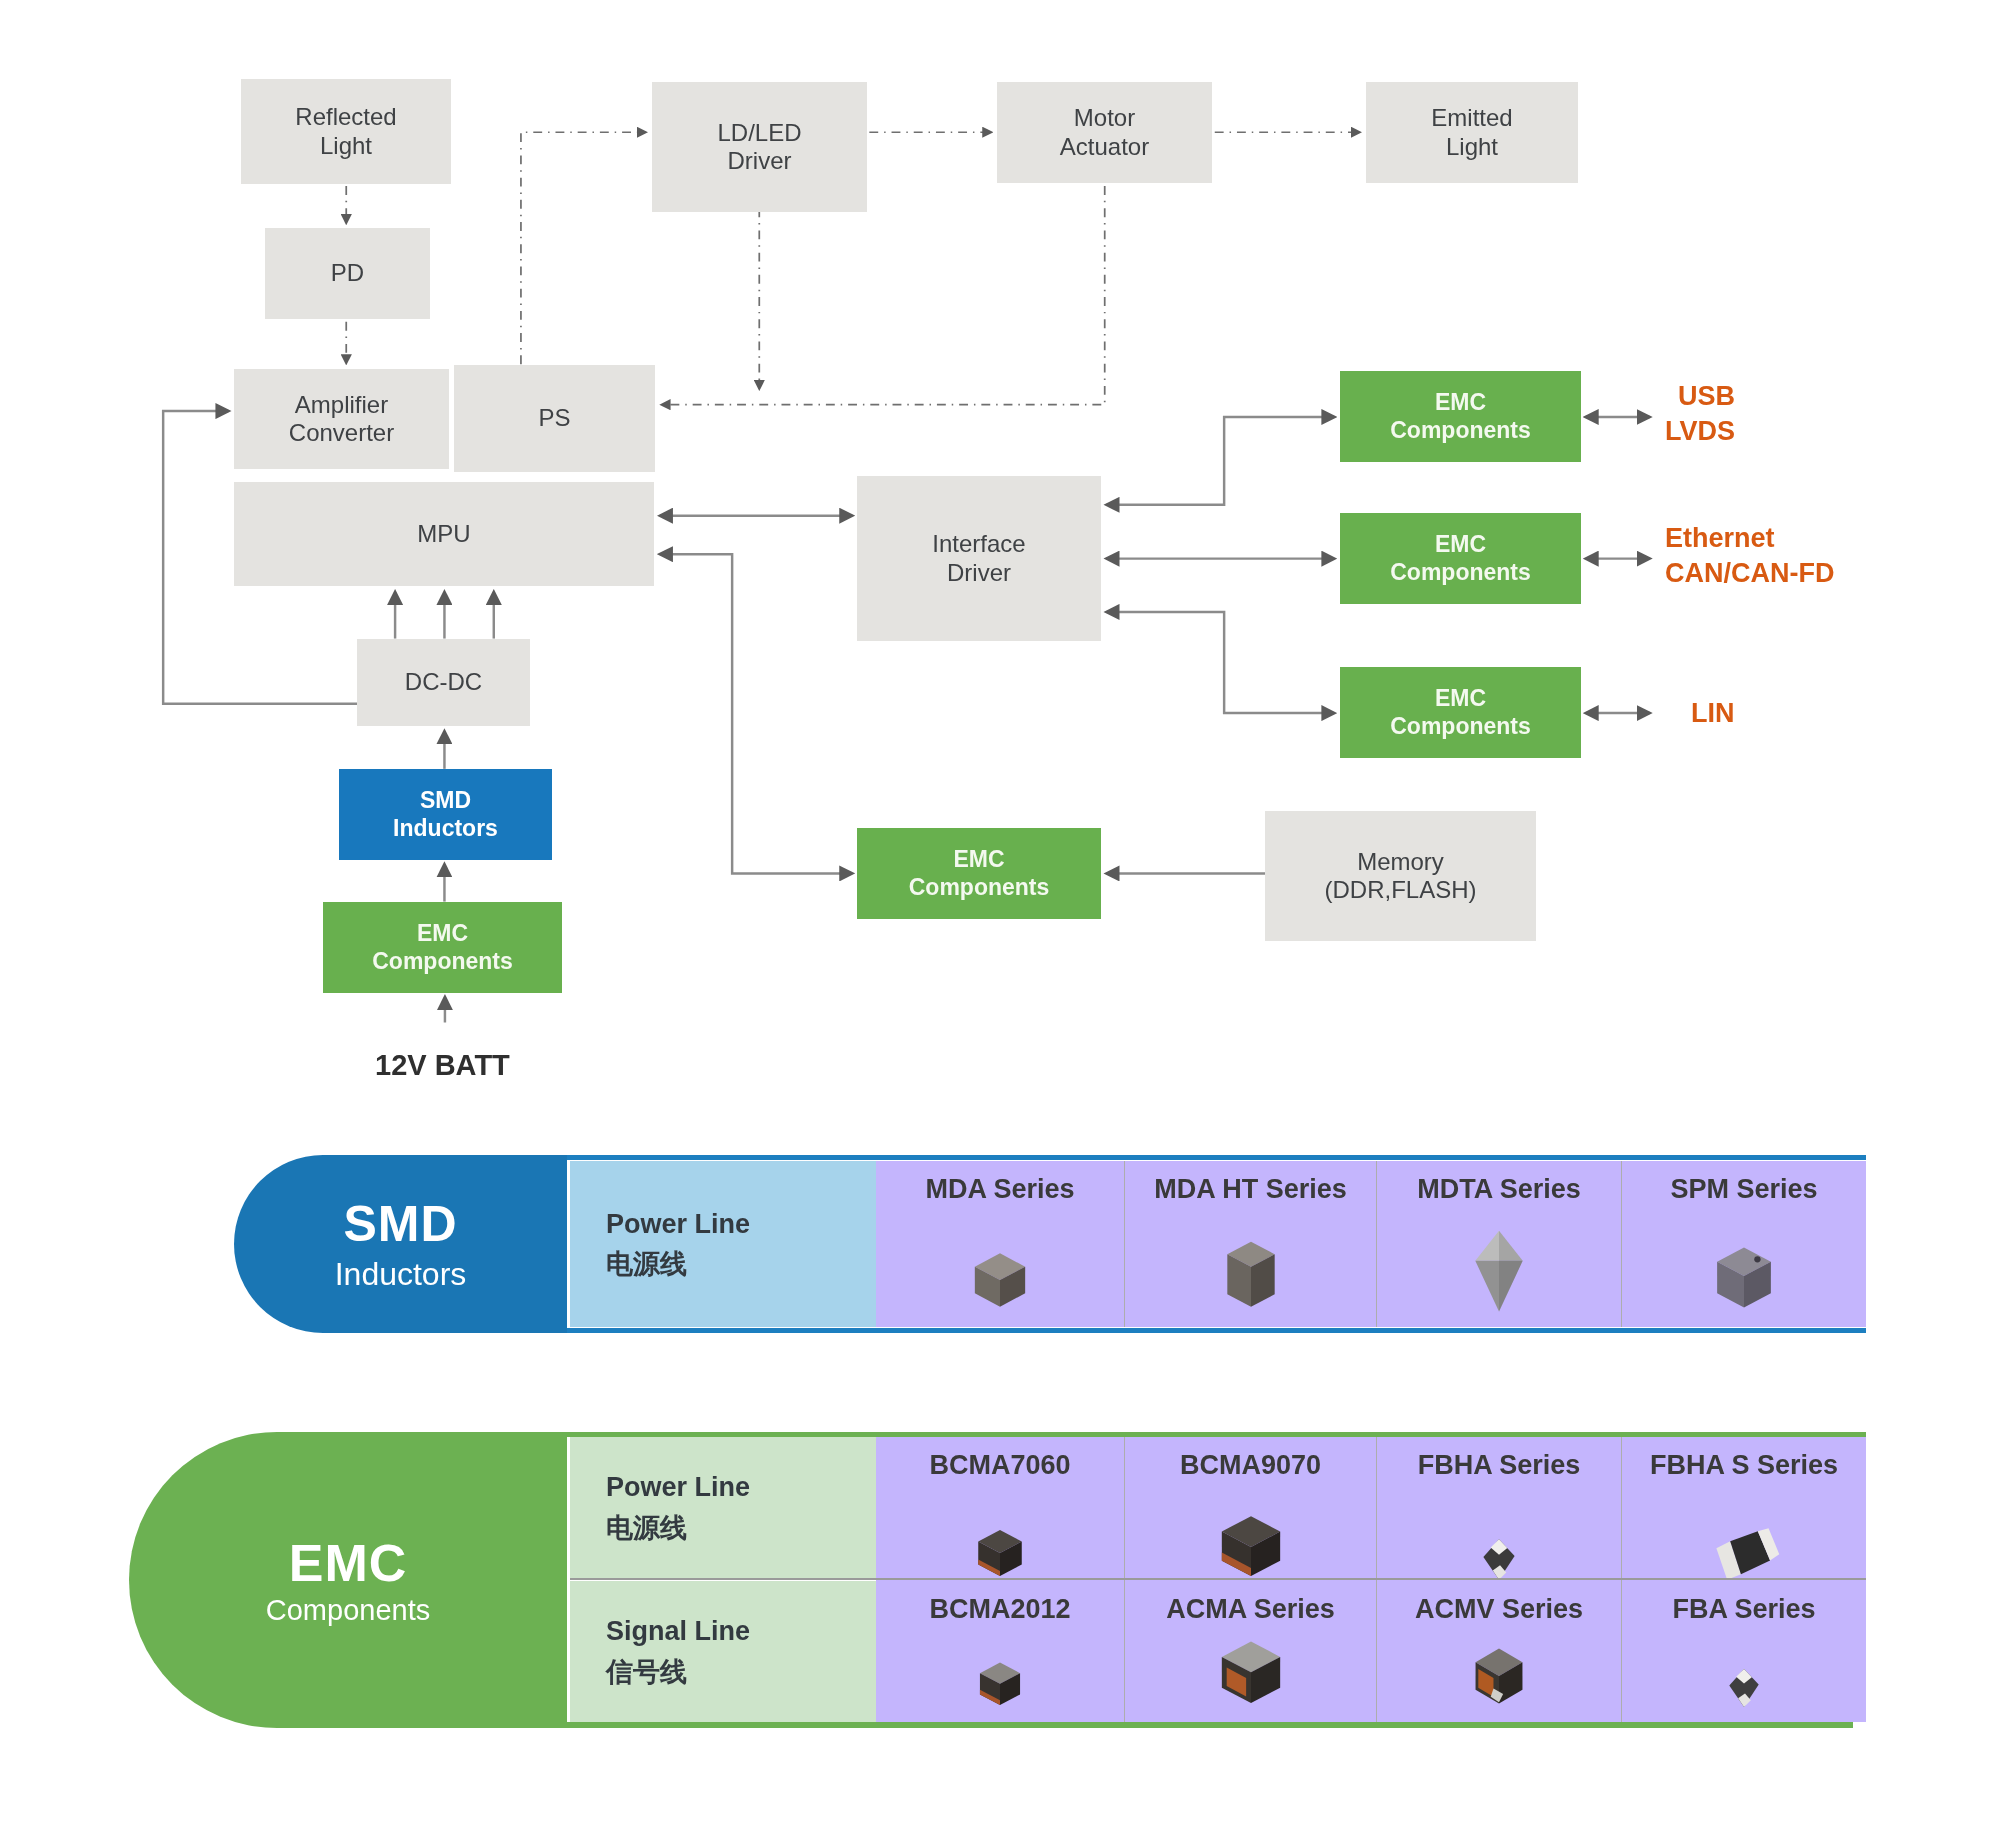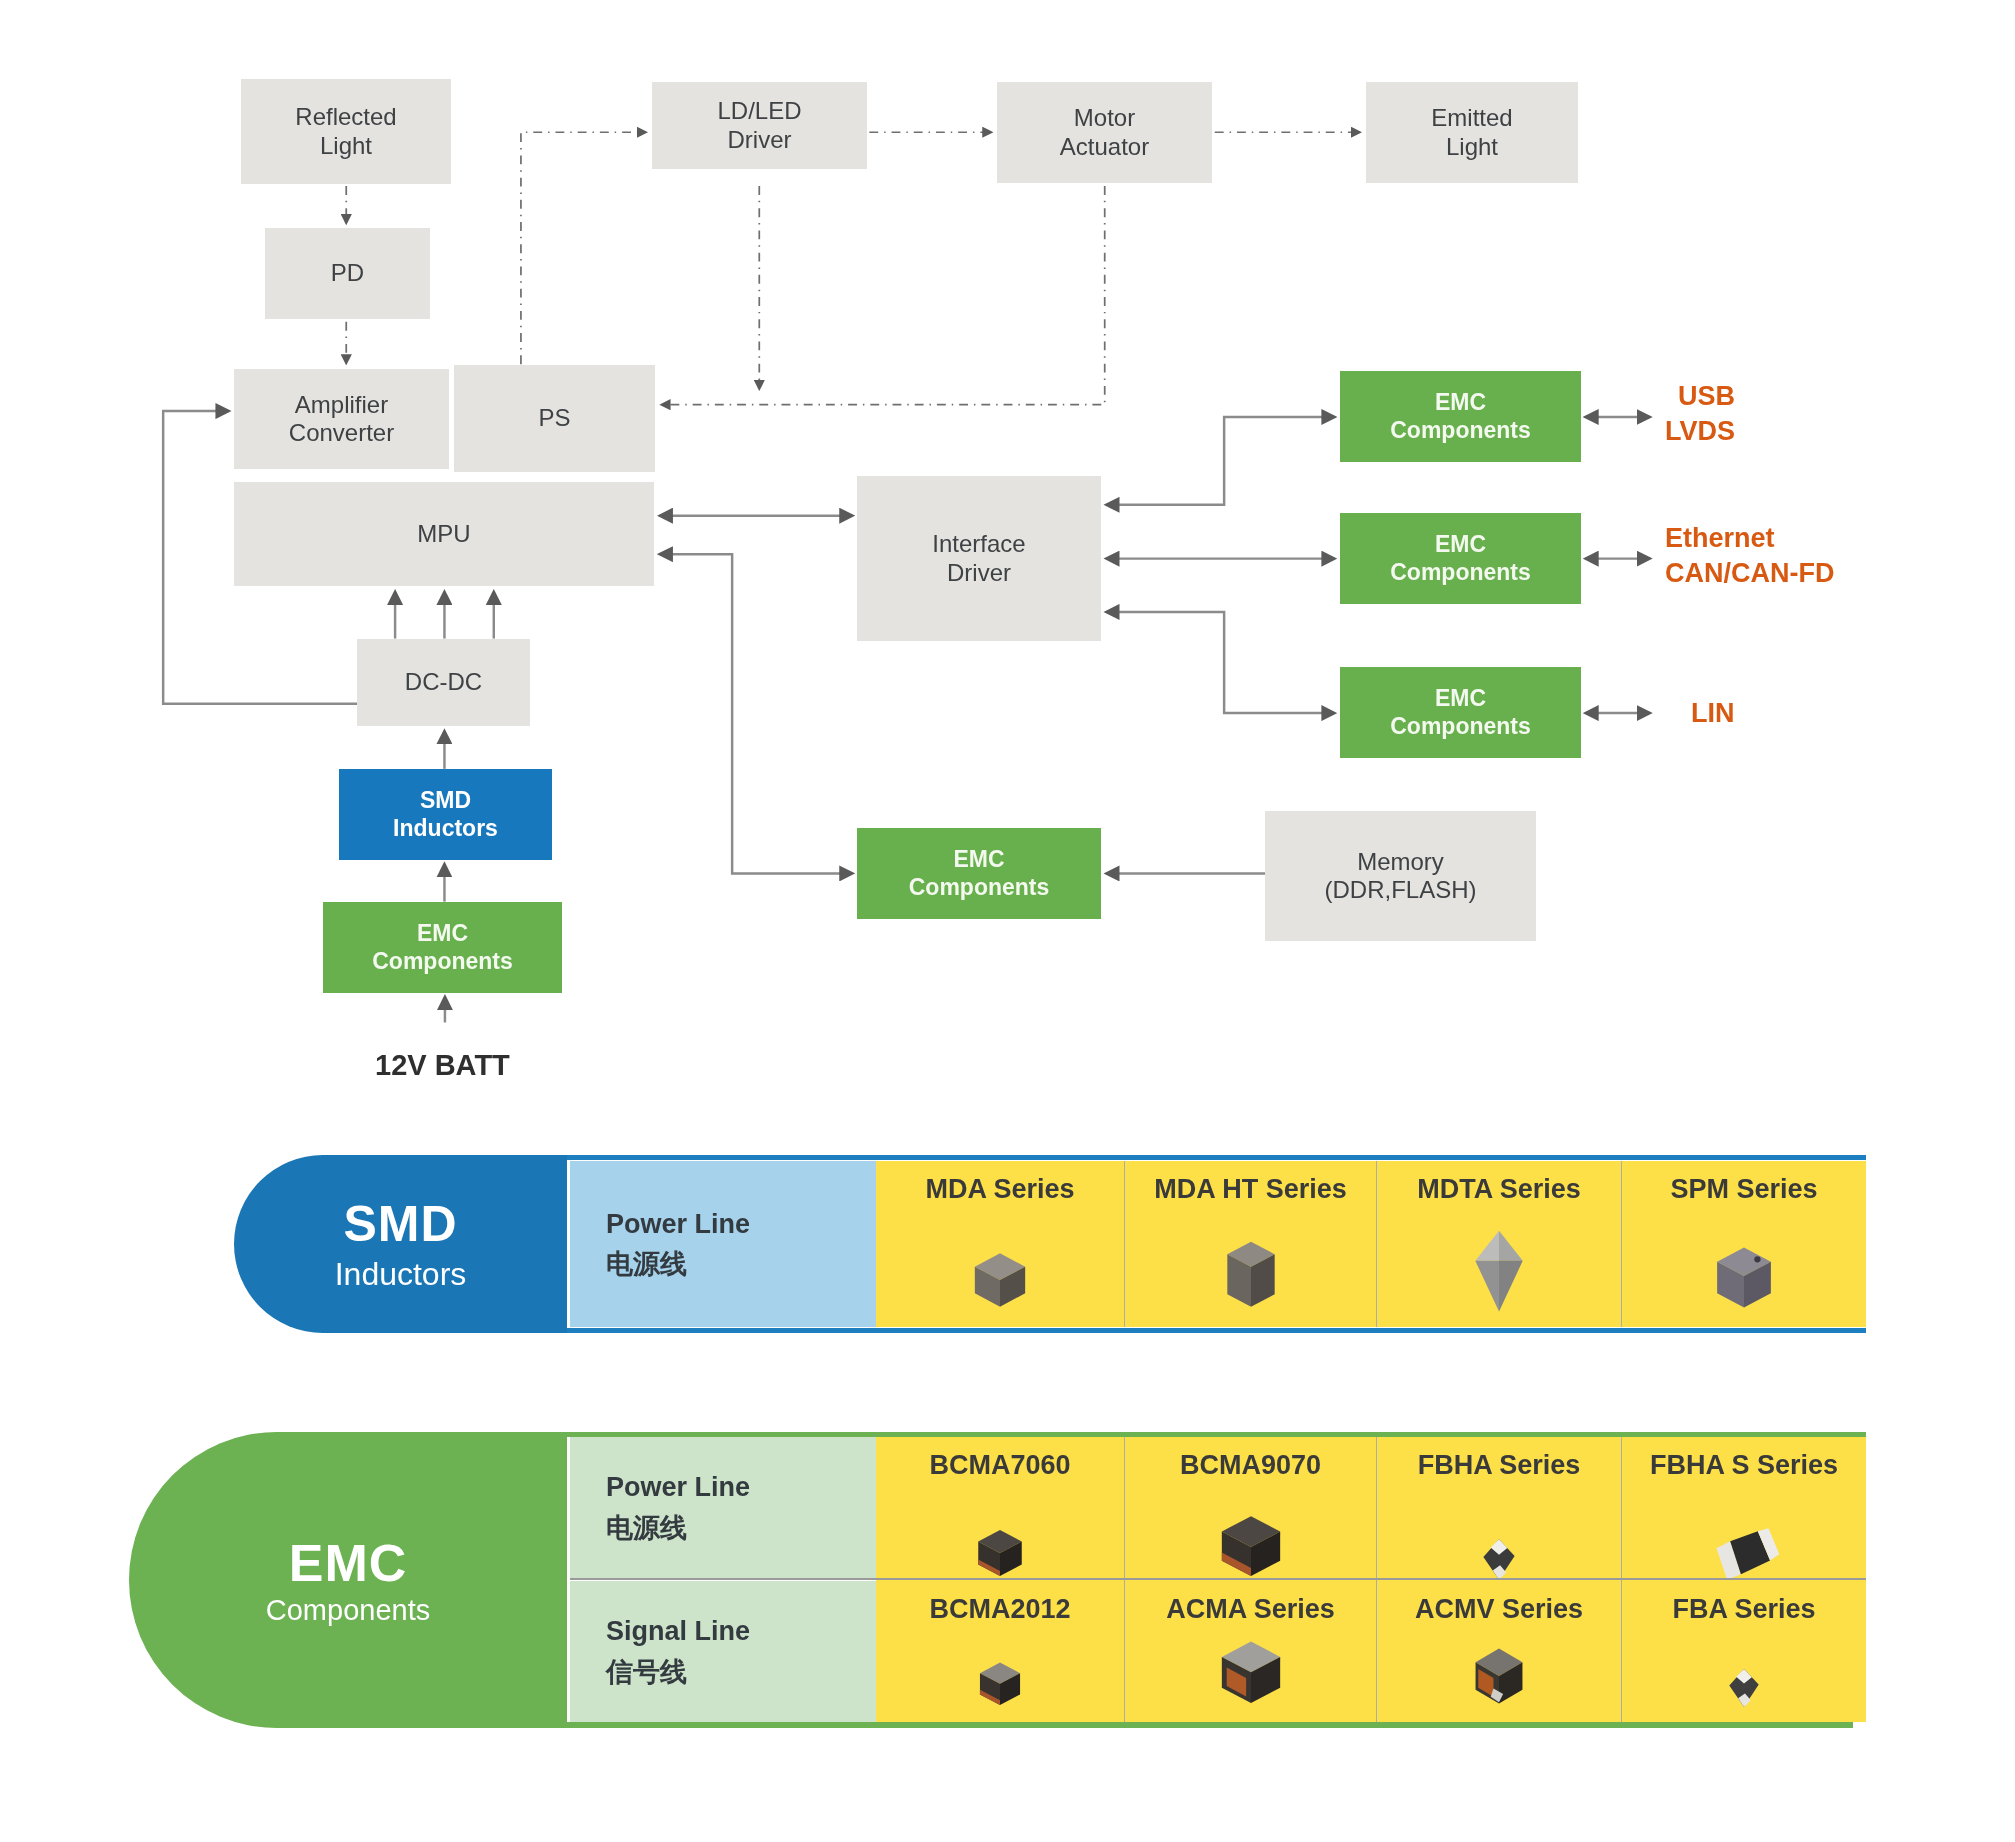--- a/index.html
+++ b/index.html
@@ -27,21 +27,21 @@
   .pill-main-blue{font-size:50px;font-weight:bold;letter-spacing:1px;}
   .pill-sub-blue{font-size:32px;margin-top:3px;}
   .pill-main-green{font-size:52px;font-weight:bold;letter-spacing:1px;}
   .pill-sub-green{font-size:29px;margin-top:1px;}
   .cell-lab{position:absolute;display:flex;flex-direction:column;justify-content:center;
             padding-left:36px;box-sizing:border-box;font-size:27px;font-weight:600;color:#333a40;
             line-height:1.5;white-space:pre-line;}
   .cell-lab.blue{background:#a6d3eb;}
   .cell-lab.green{background:#cde4ca;}
   .pcells{position:absolute;display:flex;}
-  .pcell{position:relative;background:#fde047;box-sizing:border-box;}
+  .pcell{position:relative;background:#c4b5fd;box-sizing:border-box;}
   .pcell + .pcell{border-left:1px solid #adadad;}
   .ptitle{margin-top:13px;text-align:center;font-size:27px;font-weight:600;color:#3a3a3a;}
   .chip{position:absolute;left:50%;bottom:10px;transform:translateX(-50%);}
 </style>
 </head>
 <body>
 
 <div id="canvas">
 
   <svg class="wires" width="2015" height="1135" viewBox="0 0 4082 2300">
@@ -79,21 +79,21 @@
       <path d="M2242 1240 H2480 V1445 H2703"></path>
       <path d="M3213 845 H3342"></path>
       <path d="M3213 1132 H3342"></path>
       <path d="M3213 1445 H3342"></path>
       <path d="M2242 1770 H2703"></path>
     </g>
   </svg>
 
   <div class="gbox lbl" style="left:241px;top:79px;width:210px;height:105px">Reflected
 Light</div>
-  <div class="gbox lbl" style="left:652px;top:82px;width:215px;height:87px">LD/LED
+  <div class="gbox lbl" style="left:652px;top:82px;width:215px;height:130px">LD/LED
 Driver</div>
   <div class="gbox lbl" style="left:997px;top:82px;width:215px;height:101px">Motor
 Actuator</div>
   <div class="gbox lbl" style="left:1366px;top:82px;width:212px;height:101px">Emitted
 Light</div>
   <div class="gbox lbl" style="left:265px;top:228px;width:165px;height:91px">PD</div>
   <div class="gbox lbl" style="left:234px;top:369px;width:215px;height:100px">Amplifier
 Converter</div>
   <div class="gbox lbl" style="left:234px;top:482px;width:420px;height:104px">MPU</div>
   <div class="gbox lbl" style="left:454px;top:365px;width:201px;height:107px">PS</div>

